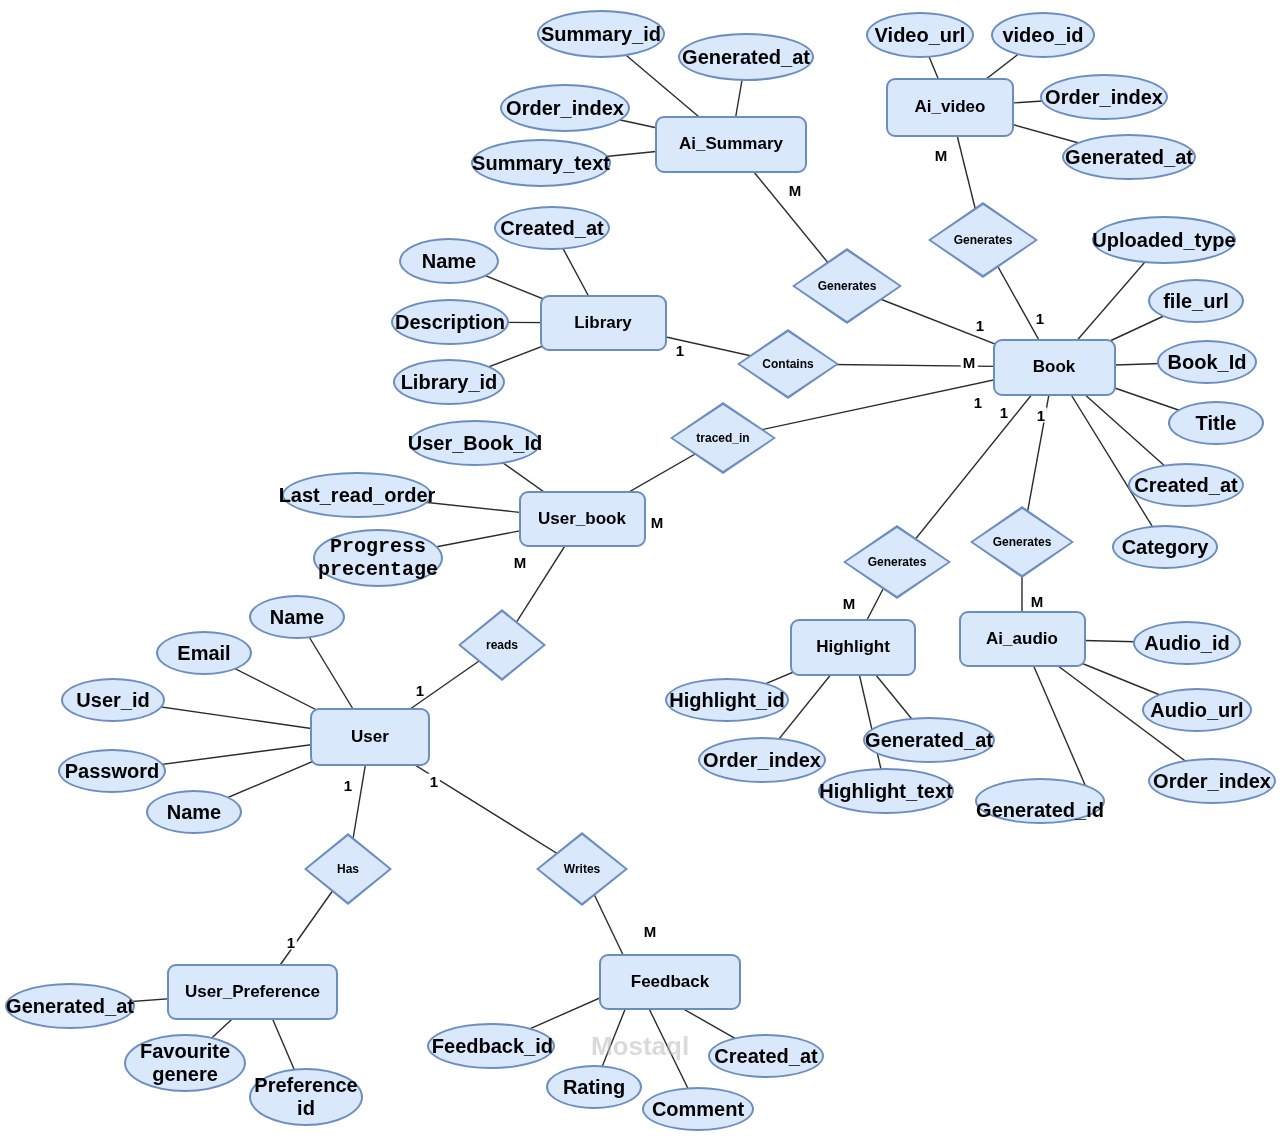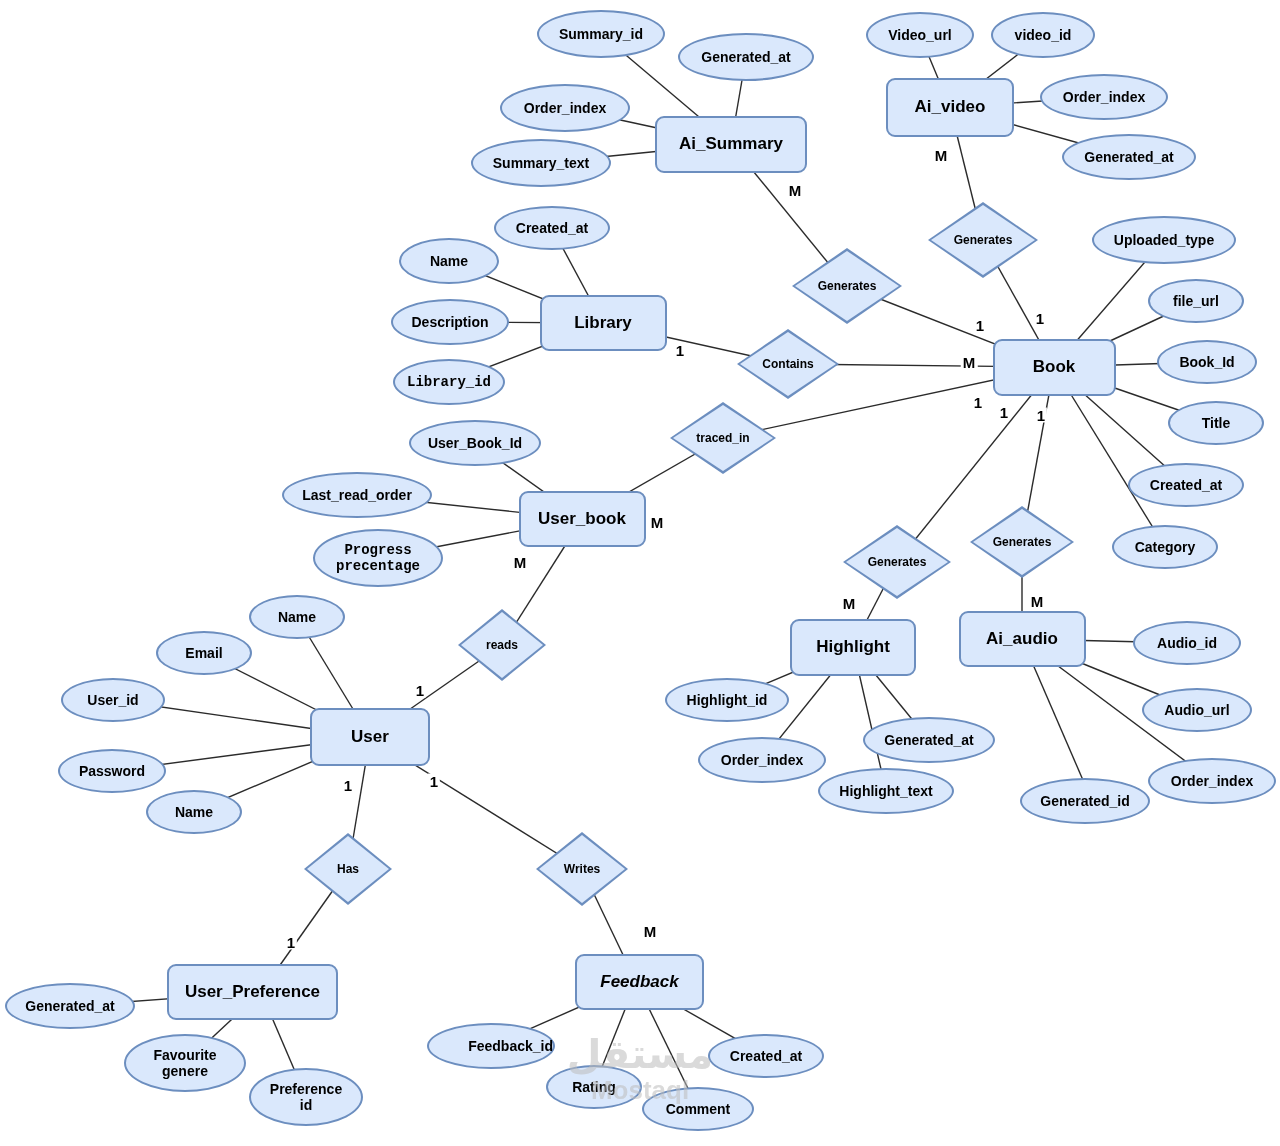--- a/index.html
+++ b/index.html
@@ -9,21 +9,21 @@
     --fill:#dae8fc;--stroke:#6c8ebf;--line:#2b2b2b;--text:#000000;
   }
   #edge-layer{position:absolute;left:0;top:0;z-index:1;}
   .node{position:absolute;z-index:2;box-sizing:border-box;display:flex;align-items:center;justify-content:center;color:var(--text);}
   .entity{
     background:var(--fill);border:2px solid var(--stroke);border-radius:9px;
     font-size:17px;font-weight:bold;text-align:center;
   }
   .attribute{
     background:var(--fill);border:2px solid var(--stroke);border-radius:50%;
-    font-size:14px;font-weight:bold;text-align:center;line-height:1.15;white-space:pre-line;
+    font-size:20px;font-weight:bold;text-align:center;line-height:1.15;white-space:pre-line;
   }
   .relationship{background:transparent;border:none;}
   .diamond-border{position:absolute;inset:0;background:var(--stroke);clip-path:polygon(50% 0,100% 50%,50% 100%,0 50%);}
   .diamond-fill{position:absolute;inset:3px;background:var(--fill);clip-path:polygon(50% 0,100% 50%,50% 100%,0 50%);}
   .relationship .label{position:absolute;inset:0;display:flex;align-items:center;justify-content:center;font-size:12px;font-weight:bold;}
   .cardinality{
     position:absolute;z-index:2;transform:translate(-50%,-50%);
     font-size:15px;font-weight:bold;color:var(--text);background:#ffffff;padding:0 2px;line-height:1;
   }
   .watermark{
@@ -119,21 +119,21 @@
       </div>
       <div class="node entity" style="left: 790px; top: 618.5px; width: 126px; height: 57px;">
         <span class="label">Highlight</span>
       </div>
       <div class="node entity" style="left: 958.5px; top: 611px; width: 127px; height: 56px;">
         <span class="label">Ai_audio</span>
       </div>
       <div class="node entity" style="left: 167px; top: 964px; width: 171px; height: 56px;">
         <span class="label">User_Preference</span>
       </div>
-      <div class="node entity" style="left: 575px; top: 954px; width: 129px; height: 56px; font-style: italic;">
+      <div class="node entity" style="left: 599px; top: 954px; width: 142px; height: 56px;">
         <span class="label">Feedback</span>
       </div>
       <div class="node relationship" style="left: 792px; top: 248px; width: 110px; height: 76px;">
         <div class="diamond-border"></div>
         <div class="diamond-fill"></div>
         <span class="label">Generates</span>
       </div>
       <div class="node relationship" style="left: 928px; top: 202px; width: 110px; height: 76px;">
         <div class="diamond-border"></div>
         <div class="diamond-fill"></div>
@@ -178,21 +178,21 @@
       <div class="node attribute" style="left: 678px; top: 33px; width: 136px; height: 48px;"><span class="label">Generated_at</span></div>
       <div class="node attribute" style="left: 500px; top: 84px; width: 130px; height: 48px;"><span class="label">Order_index</span></div>
       <div class="node attribute" style="left: 471px; top: 139px; width: 140px; height: 48px;"><span class="label">Summary_text</span></div>
       <div class="node attribute" style="left: 866px; top: 12px; width: 108px; height: 46px;"><span class="label">Video_url</span></div>
       <div class="node attribute" style="left: 991px; top: 12px; width: 104px; height: 46px;"><span class="label">video_id</span></div>
       <div class="node attribute" style="left: 1040px; top: 74px; width: 128px; height: 46px;"><span class="label">Order_index</span></div>
       <div class="node attribute" style="left: 1062px; top: 134px; width: 134px; height: 46px;"><span class="label">Generated_at</span></div>
       <div class="node attribute" style="left: 494px; top: 206px; width: 116px; height: 44px;"><span class="label">Created_at</span></div>
       <div class="node attribute" style="left: 399px; top: 238px; width: 100px; height: 46px;"><span class="label">Name</span></div>
       <div class="node attribute" style="left: 391px; top: 299px; width: 118px; height: 46px;"><span class="label">Description</span></div>
-      <div class="node attribute" style="left: 393px; top: 359px; width: 112px; height: 46px; font-family: Liberation Mono, monospace;"><span class="label">Library_id</span></div>
+      <div class="node attribute" style="left: 393px; top: 359px; width: 112px; height: 46px;"><span class="label">Library_id</span></div>
       <div class="node attribute" style="left: 1092px; top: 216px; width: 144px; height: 48px;"><span class="label">Uploaded_type</span></div>
       <div class="node attribute" style="left: 1148px; top: 279px; width: 96px; height: 44px;"><span class="label">file_url</span></div>
       <div class="node attribute" style="left: 1157px; top: 340px; width: 100px; height: 44px;"><span class="label">Book_Id</span></div>
       <div class="node attribute" style="left: 1168px; top: 401px; width: 96px; height: 44px;"><span class="label">Title</span></div>
       <div class="node attribute" style="left: 1128px; top: 463px; width: 116px; height: 44px;"><span class="label">Created_at</span></div>
       <div class="node attribute" style="left: 1112px; top: 525px; width: 106px; height: 44px;"><span class="label">Category</span></div>
       <div class="node attribute" style="left: 409px; top: 420px; width: 132px; height: 46px;"><span class="label">User_Book_Id</span></div>
       <div class="node attribute" style="left: 282px; top: 472px; width: 150px; height: 46px;"><span class="label">Last_read_order</span></div>
       <div class="node attribute" style="left: 313px; top: 529px; width: 130px; height: 58px; font-family: Liberation Mono, monospace;"><span class="label">Progress
 precentage</span></div>
@@ -201,21 +201,21 @@
       <div class="node attribute" style="left: 61px; top: 678px; width: 104px; height: 44px;"><span class="label">User_id</span></div>
       <div class="node attribute" style="left: 58px; top: 749px; width: 108px; height: 44px;"><span class="label">Password</span></div>
       <div class="node attribute" style="left: 146px; top: 790px; width: 96px; height: 44px;"><span class="label">Name</span></div>
       <div class="node attribute" style="left: 665px; top: 678px; width: 124px; height: 44px;"><span class="label">Highlight_id</span></div>
       <div class="node attribute" style="left: 698px; top: 737px; width: 128px; height: 46px;"><span class="label">Order_index</span></div>
       <div class="node attribute" style="left: 863px; top: 717px; width: 132px; height: 46px;"><span class="label">Generated_at</span></div>
       <div class="node attribute" style="left: 818px; top: 768px; width: 136px; height: 46px;"><span class="label">Highlight_text</span></div>
       <div class="node attribute" style="left: 1133px; top: 621px; width: 108px; height: 44px;"><span class="label">Audio_id</span></div>
       <div class="node attribute" style="left: 1142px; top: 688px; width: 110px; height: 44px;"><span class="label">Audio_url</span></div>
       <div class="node attribute" style="left: 1148px; top: 758px; width: 128px; height: 46px;"><span class="label">Order_index</span></div>
-      <div class="node attribute" style="left: 1020px; top: 778px; width: 130px; height: 46px;"><span class="label">Generated_id</span></div>
+      <div class="node attribute" style="left: 975px; top: 778px; width: 130px; height: 46px; align-items: flex-end;"><span class="label">Generated_id</span></div>
       <div class="node attribute" style="left: 5px; top: 983px; width: 130px; height: 46px;"><span class="label">Generated_at</span></div>
       <div class="node attribute" style="left: 124px; top: 1034px; width: 122px; height: 58px;"><span class="label">Favourite
 genere</span></div>
       <div class="node attribute" style="left: 249px; top: 1068px; width: 114px; height: 58px;"><span class="label">Preference
 id</span></div>
       <div class="node attribute" style="left: 427px; top: 1023px; width: 128px; height: 46px; justify-content: flex-end;"><span class="label">Feedback_id</span></div>
       <div class="node attribute" style="left: 546px; top: 1065px; width: 96px; height: 44px;"><span class="label">Rating</span></div>
       <div class="node attribute" style="left: 642px; top: 1087px; width: 112px; height: 44px;"><span class="label">Comment</span></div>
       <div class="node attribute" style="left: 708px; top: 1034px; width: 116px; height: 44px;"><span class="label">Created_at</span></div>
     </div>
@@ -233,16 +233,15 @@
       <span class="cardinality" style="left: 849px; top: 603px;">M</span>
       <span class="cardinality" style="left: 1037px; top: 601px;">M</span>
       <span class="cardinality" style="left: 420px; top: 690px;">1</span>
       <span class="cardinality" style="left: 520px; top: 562px;">M</span>
       <span class="cardinality" style="left: 348px; top: 785px;">1</span>
       <span class="cardinality" style="left: 291px; top: 942px;">1</span>
       <span class="cardinality" style="left: 434px; top: 781px;">1</span>
       <span class="cardinality" style="left: 650px; top: 931px;">M</span>
     </div>
   <div class="watermark">
-    <div class="wm-ar">مستقل</div>
     <div class="wm-en">Mostaql</div>
   </div>
 </div>
 
 </body></html>

